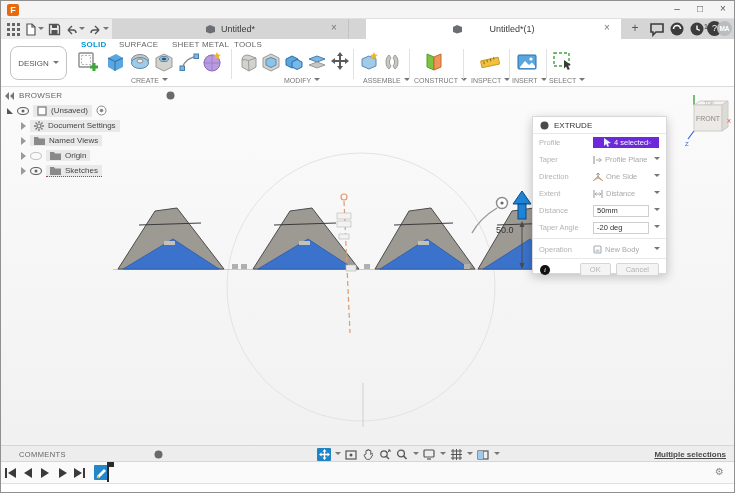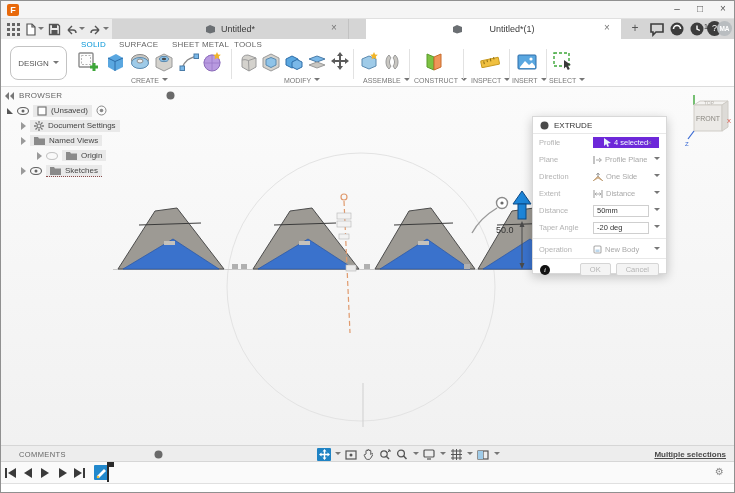--- a/index.html
+++ b/index.html
@@ -25,21 +25,21 @@
   .doc-ico { width:11px; height:10px; }
   #newtab-btn { left:626px; top:2px; width:16px; height:16px; font-size:12px; color:#555; text-align:center; line-height:15px; }
   .topico { top:2px; width:16px; height:16px; }
   #notif-badge { left:681px; top:4px; font-size:7px; color:#333; }
   #avatar { left:716px; top:2px; width:15px; height:15px; border-radius:50%; background:#b9bdc0; color:#fff; font-size:6.5px; text-align:center; line-height:15px; font-weight:bold; }
 
   
   #ribbon { left:0; top:38px; width:735px; height:48px; background:#fff; border-bottom:1px solid #dcdcdc; }
   #design-btn { left:9px; top:7px; width:57px; height:34px; border:1px solid #c3c3c3; border-radius:8px; background:#fff; font-size:8px; color:#555; display:flex; align-items:center; justify-content:center; gap:3px; }
   .rtab { top:1px; font-size:8px; color:#666; letter-spacing:.2px; }
-  .rtab.active { color:#0696d7; }
+  .rtab.active { color:#0696d7;font-weight:bold; }
   .ricon { top:11px; width:22px; height:24px; }
   .grplabel { top:38px; font-size:7px; color:#777; display:flex; gap:2px; align-items:center; }
   .vsep { top:10px; width:1px; height:30px; background:#e2e2e2; }
 
   
   #canvas { left:0; top:86px; width:735px; height:358px; background:linear-gradient(#fbfbfb,#f1f1f1); }
 
   
   #browser { left:4px; top:2px; width:170px; }
   #browser-hdr { display:flex; align-items:center; gap:4px; height:13px; font-size:8px; color:#666; letter-spacing:.3px; }
@@ -407,21 +407,21 @@
       </div>
       <div class="brow" style="margin-left:16px;">
         <span class="arrow-r"></span>
         <span class="chip">
           <svg width="11" height="9" viewBox="0 0 11 9">
               <path d="M0 1 h4 l1 1.5 h6 V9 H0 Z" fill="#8a8a8a"></path>
             </svg>
           <span>Named Views</span>
         </span>
       </div>
-      <div class="brow" style="margin-left:32px;">
+      <div class="brow" style="margin-left:16px;">
         <span class="arrow-r"></span>
         <svg width="12" height="8" viewBox="0 0 12 8" opacity=".35">
             <ellipse cx="6" cy="4" rx="5.5" ry="3.5" fill="none" stroke="#666" stroke-width="1.1"></ellipse>
           </svg>
         <span class="chip">
           <svg width="11" height="9" viewBox="0 0 11 9">
               <path d="M0 1 h4 l1 1.5 h6 V9 H0 Z" fill="#8a8a8a"></path>
             </svg>
           <span>Origin</span>
         </span>
@@ -466,21 +466,21 @@
         <span class="lbl">Profile</span>
         <span id="profile-chip">
           <svg width="7" height="9" viewBox="0 0 7 9">
               <path d="M0 0 L0 8 L2.2 6 L3.5 9 L5 8.2 L3.8 5.5 L7 5 Z" fill="#e8f4fb"></path>
             </svg>
           <span>4 selected</span>
         </span>
         <span class="cdown" style="right:14px; color:#9a9a9a; font-size:8px;">×</span>
       </div>
       <div class="dlgrow">
-        <span class="lbl">Plane</span>
+        <span class="lbl">Taper</span>
         <span class="val">
           <svg width="9" height="8" viewBox="0 0 9 8">
               <line x1="1" y1="0" x2="1" y2="8" stroke="#aaa" stroke-width="1.4"></line>
               <path d="M3 4 h5 M6 2 l2.5 2 -2.5 2" fill="none" stroke="#aaa"></path>
             </svg>
           <span>Profile Plane</span>
         </span>
         <span class="cdown caret"></span>
       </div>
       <div class="dlgrow">

